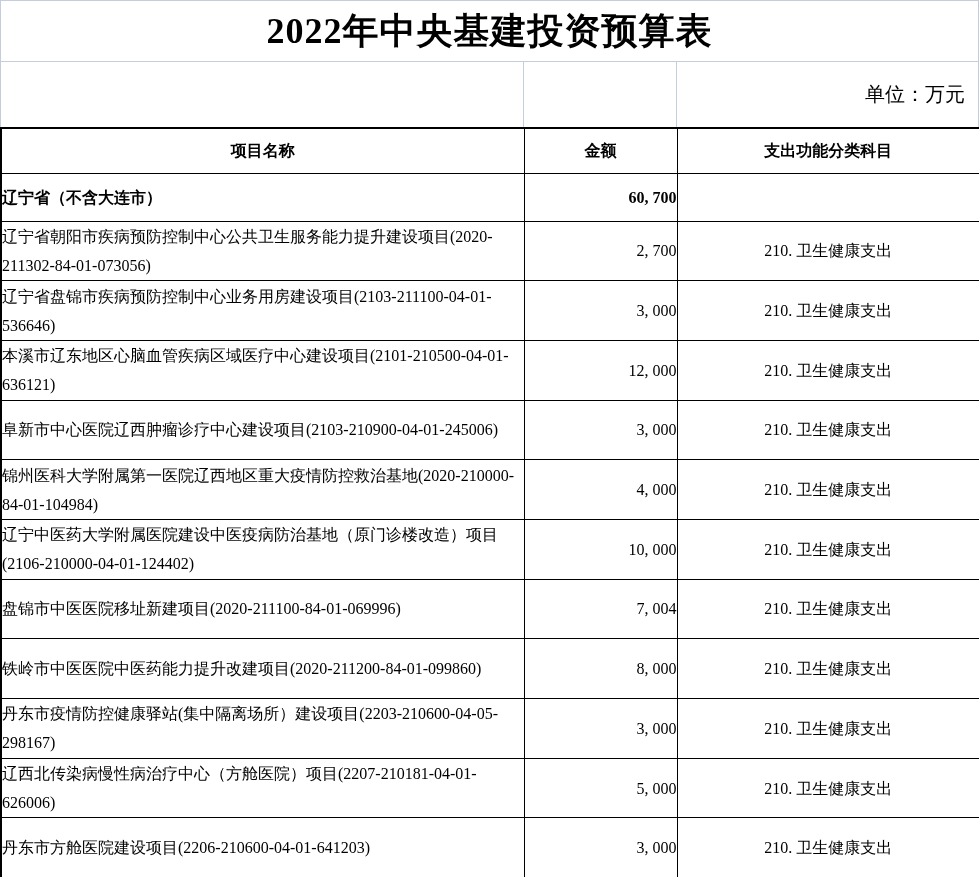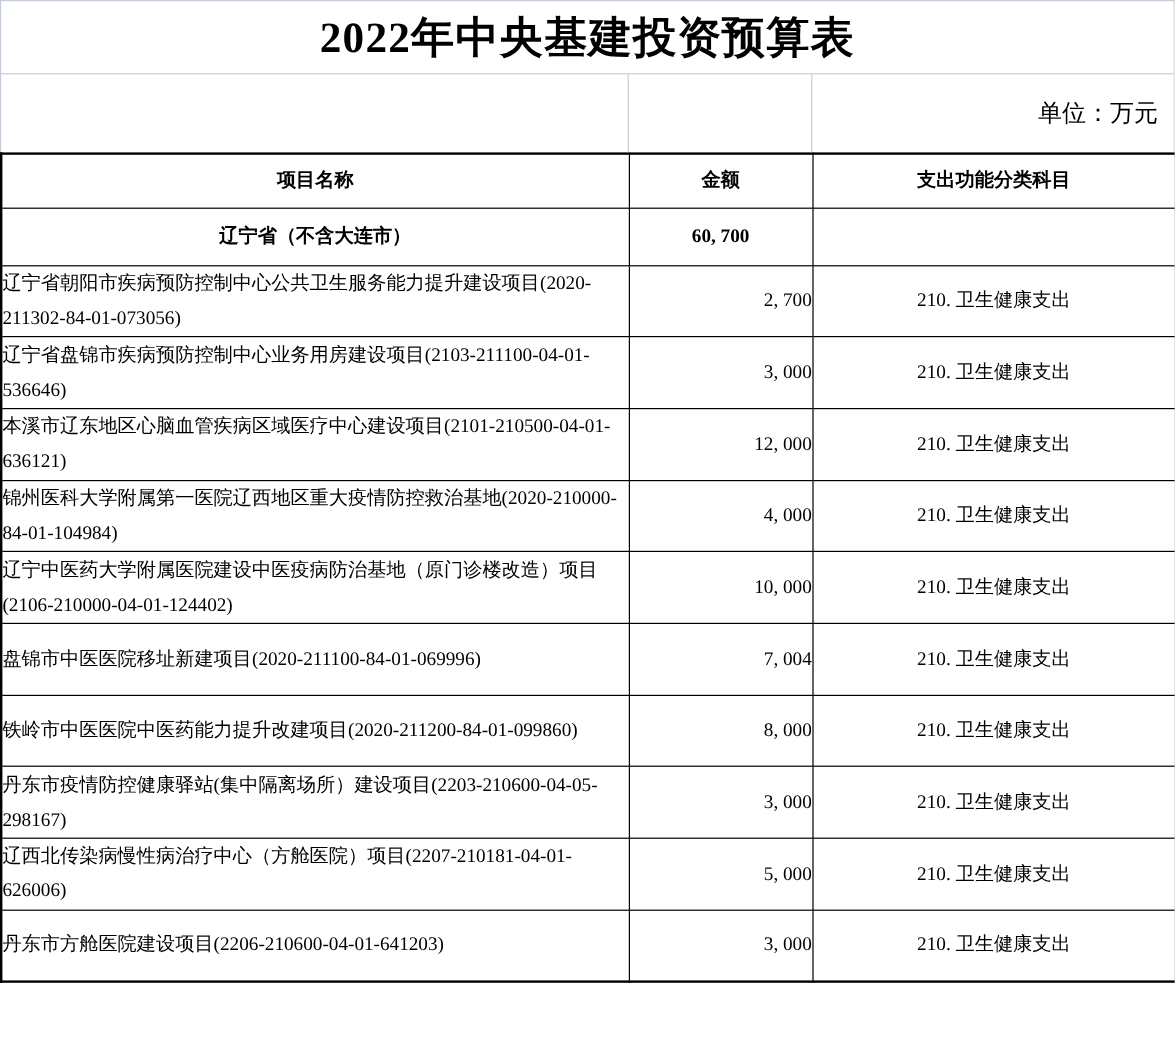--- a/index.html
+++ b/index.html
@@ -79,33 +79,31 @@
     padding: 0;
   }
   tr.header-row { height: 45px; }
   tr.header-row th {
     font-weight: bold;
     text-align: center;
   }
   tr.summary-row { height: 48px; }
   tr.summary-row td {
     font-weight: bold;
-    text-align: center;
   }
   tr.data-row { height: 59.7px; margin-top: 41px; }
   td.name-cell {
     text-align: left;
     padding: 1px 6px 1px 5px;
   }
   td.amount-cell {
     text-align: right;
     padding-right: 9px;
   }
   tr.summary-row td.amount-cell {
-    text-align: center;
     padding-right: 0;
   }
   td.category-cell {
     text-align: center;
   }
 </style>
 </head>
 <body>
 
 <div id="page">
@@ -149,20 +147,25 @@
           <td class="name-cell">辽宁省盘锦市疾病预防控制中心业务用房建设项目(2103-211100-04-01-536646)</td>
           <td class="amount-cell">3, 000</td>
           <td class="category-cell">210. 卫生健康支出</td>
         </tr>
         <tr class="data-row">
           <td class="name-cell">本溪市辽东地区心脑血管疾病区域医疗中心建设项目(2101-210500-04-01-636121)</td>
           <td class="amount-cell">12, 000</td>
           <td class="category-cell">210. 卫生健康支出</td>
         </tr>
         <tr class="data-row">
+          <td class="name-cell">阜新市中心医院辽西肿瘤诊疗中心建设项目(2103-210900-04-01-245006)</td>
+          <td class="amount-cell">3, 000</td>
+          <td class="category-cell">210. 卫生健康支出</td>
+        </tr>
+        <tr class="data-row">
           <td class="name-cell">锦州医科大学附属第一医院辽西地区重大疫情防控救治基地(2020-210000-84-01-104984)</td>
           <td class="amount-cell">4, 000</td>
           <td class="category-cell">210. 卫生健康支出</td>
         </tr>
         <tr class="data-row">
           <td class="name-cell">辽宁中医药大学附属医院建设中医疫病防治基地（原门诊楼改造）项目(2106-210000-04-01-124402)</td>
           <td class="amount-cell">10, 000</td>
           <td class="category-cell">210. 卫生健康支出</td>
         </tr>
         <tr class="data-row">

